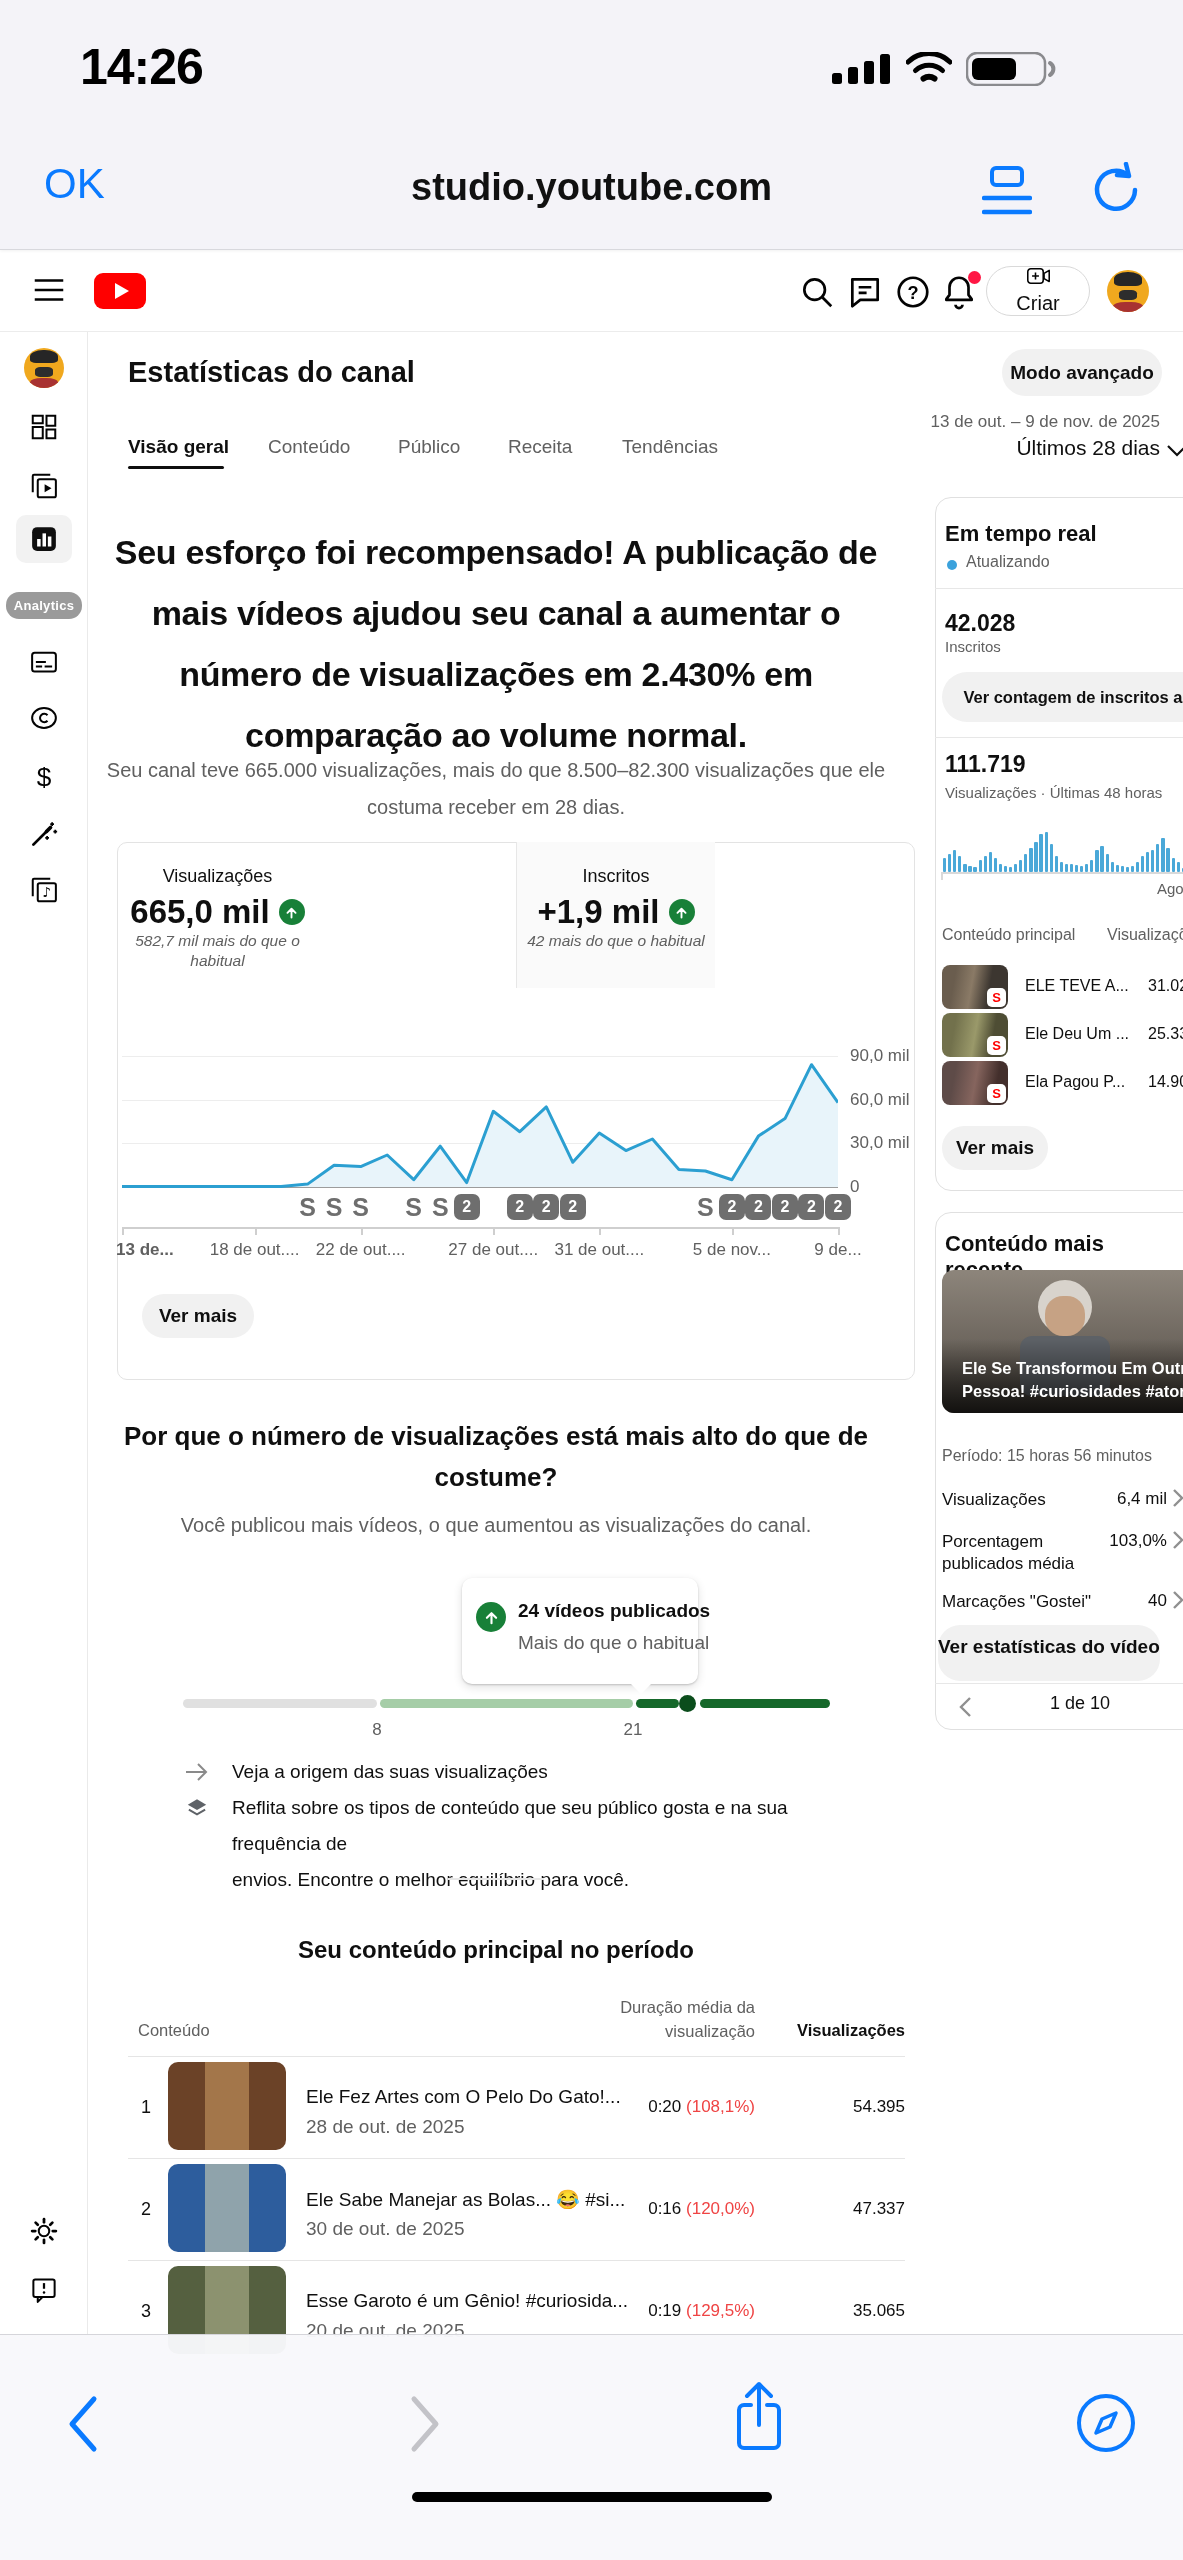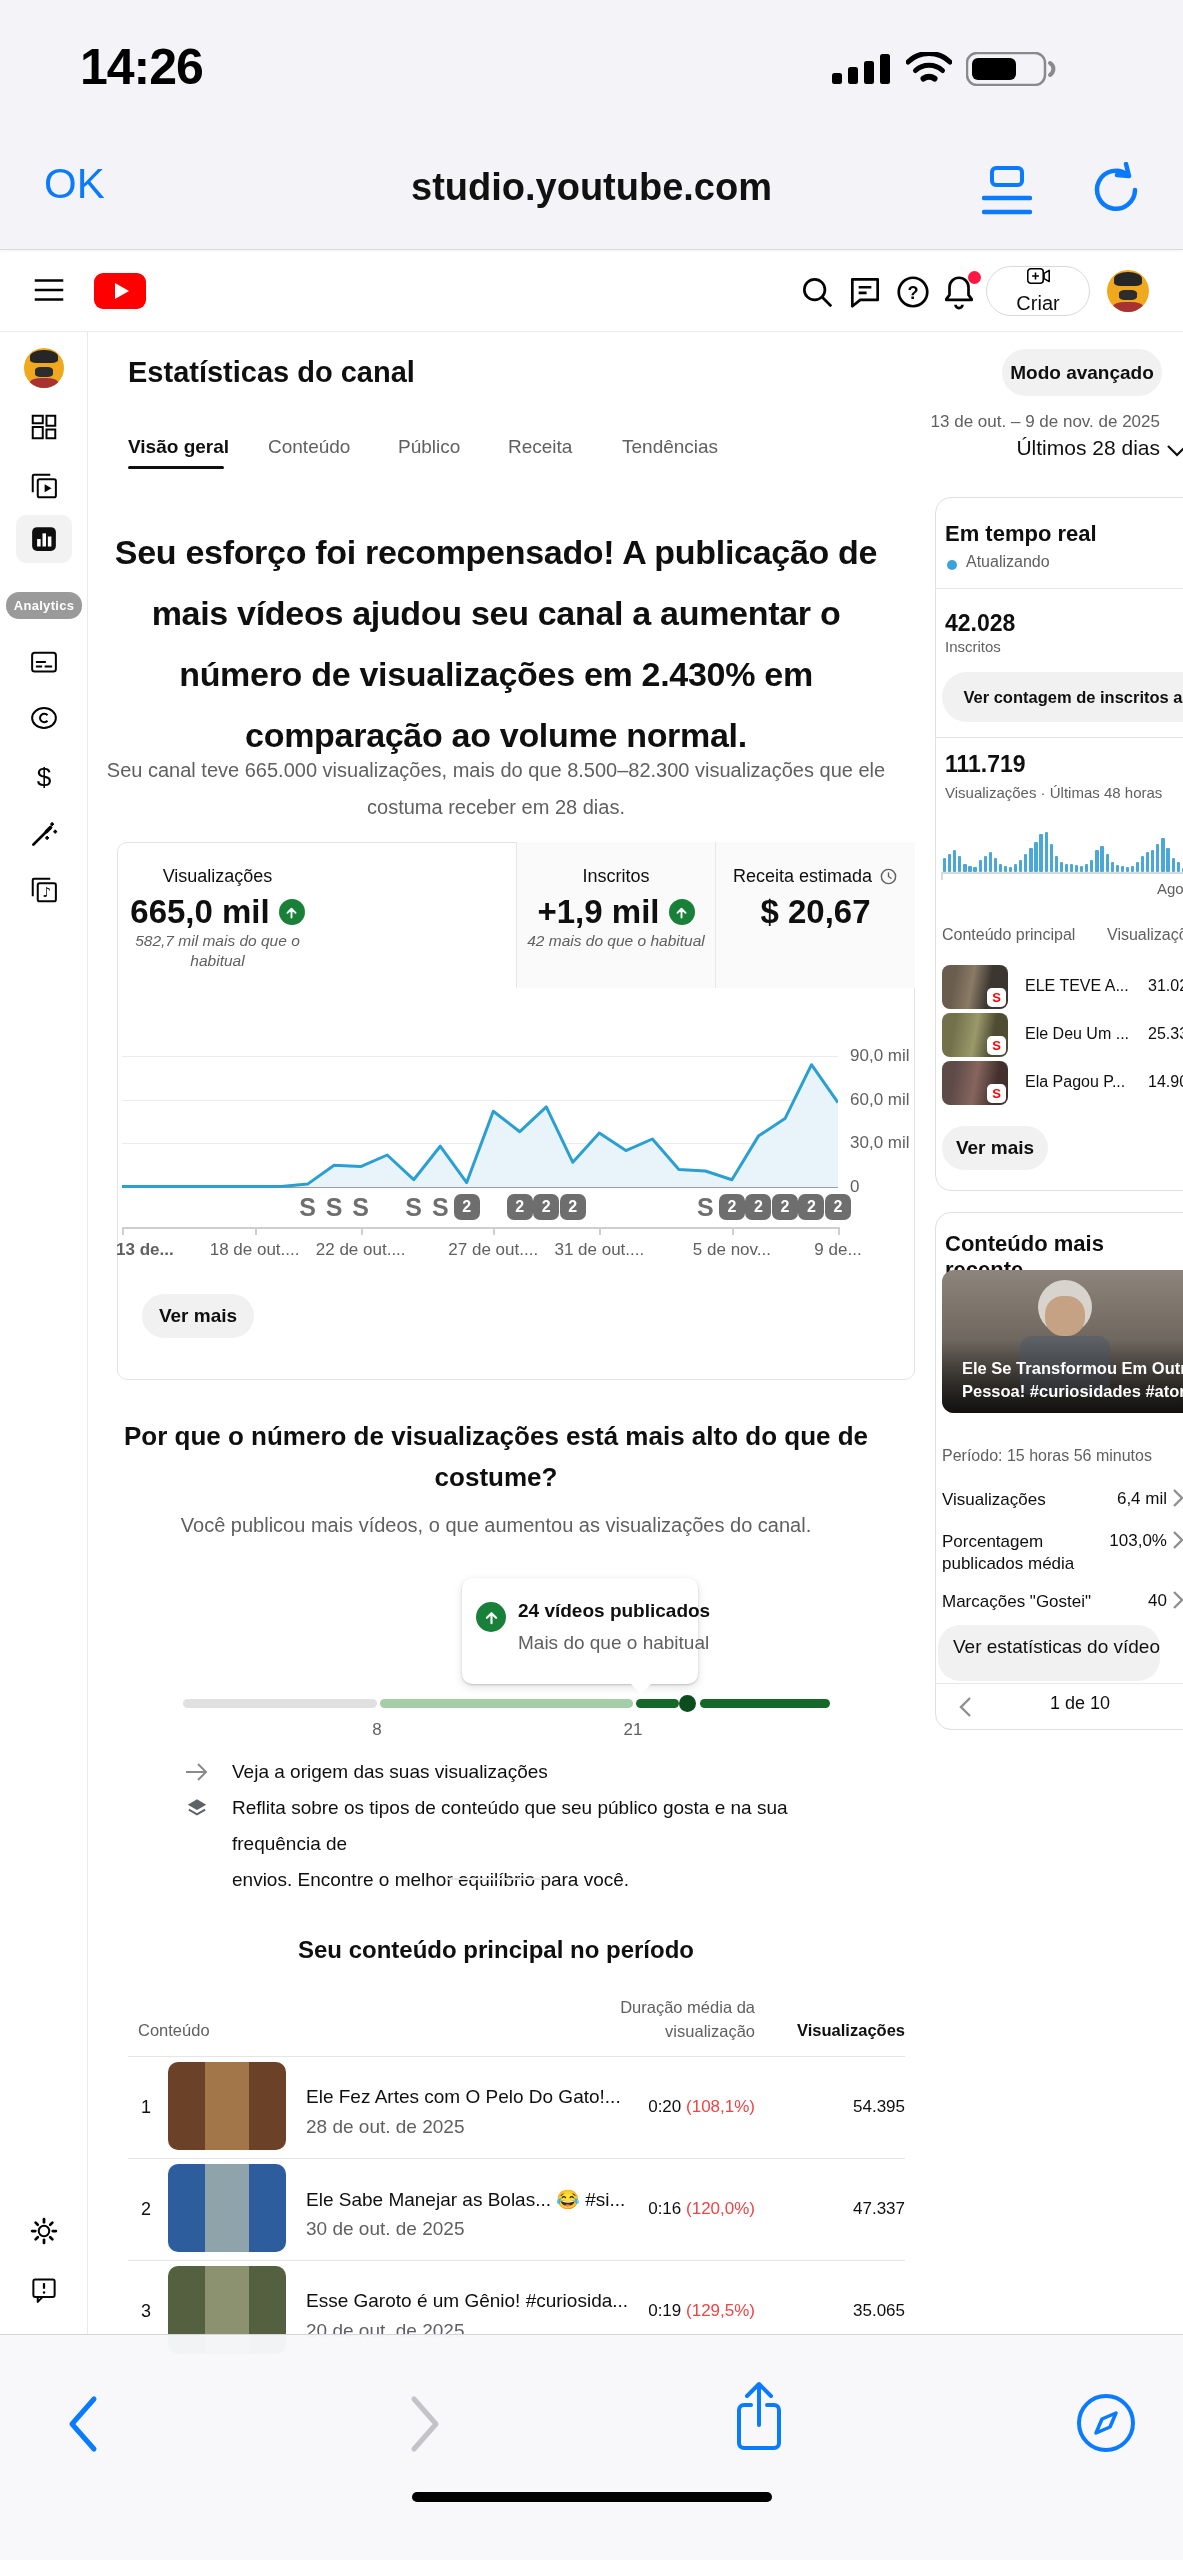--- a/index.html
+++ b/index.html
@@ -130,21 +130,21 @@
   .rc-title{position:absolute;left:945px;top:1231px;font-size:22px;font-weight:700;}
   .rc-thumb{position:absolute;left:942px;top:1270px;width:268px;height:143px;border-radius:12px;overflow:hidden;
             background:linear-gradient(180deg,#8d857b,#6b645c 55%,#413c36);}
   .rc-thumb .shade{position:absolute;left:0;bottom:0;width:100%;height:74px;background:linear-gradient(180deg,rgba(0,0,0,0),rgba(0,0,0,.72));}
   .rc-caption{position:absolute;left:20px;bottom:10px;font-size:16.5px;font-weight:700;color:#fff;line-height:23px;white-space:nowrap;}
   .rc-period{position:absolute;left:942px;top:1447px;font-size:16px;color:#606060;}
   .rc-label{position:absolute;left:942px;font-size:17px;color:#0f0f0f;line-height:22px;}
   .rc-value{position:absolute;left:1040px;width:127px;text-align:right;font-size:17px;}
   .rc-chev{position:absolute;left:1172px;}
   .rc-btn{position:absolute;left:938px;top:1625px;width:222px;height:56px;background:#f1f1f1;border-radius:22px;
-          font-size:19px;font-weight:400;text-align:right;line-height:44px;}
+          font-size:19px;font-weight:700;text-align:left;line-height:44px;}
   .rc-pagination{position:absolute;left:1020px;top:1693px;width:120px;text-align:center;font-size:18px;}
 
   
   .toolbar{position:absolute;left:0;top:2334px;width:1183px;height:226px;background:rgba(248,248,251,.97);
            border-top:1px solid #d5d5da;z-index:50;}
   .home-bar{position:absolute;left:412px;top:2492px;width:360px;height:10px;border-radius:5px;background:#000;z-index:51;}
 </style>
 </head>
 <body>
 
@@ -336,32 +336,20 @@
     <div class="stat-value">
         <span>+1,9 mil</span>
       <span class="up-circle">
         <svg width="15" height="15" viewBox="0 0 24 24">
             <path d="M12 20V6M5.5 12.5 12 6l6.5 6.5" stroke="#fff" stroke-width="3" fill="none" stroke-linecap="round" stroke-linejoin="round"></path>
           </svg>
       </span>
       </div>
     <div class="stat-note">
       <div>42 mais do que o habitual</div>
-      </div>
-  </div>
-  <div class="stat-cell gray" style="left:715px;width:200px">
-    <div class="stat-label">
-        <span>Receita estimada</span>
-      <svg width="19" height="19" viewBox="0 0 24 24">
-        <circle cx="12" cy="12" r="9" stroke="#606060" stroke-width="1.8" fill="none"></circle>
-        <path d="M12 7.5V12l3.2 2.2" stroke="#606060" stroke-width="1.8" fill="none" stroke-linecap="round"></path>
-      </svg>
-      </div>
-    <div class="stat-value">
-        <span>$ 20,67</span>
       </div>
   </div>
 
   <div class="gridline" style="top:1056px"></div>
   <div class="gridline" style="top:1100px"></div>
   <div class="gridline" style="top:1143px"></div>
   <div class="baseline"></div>
   <svg id="views-svg" width="716" height="150" viewBox="0 0 716 150">
       <path d="M0.0,146.6L26.5,146.6L53.0,146.6L79.6,146.6L106.1,146.6L132.6,146.6L159.1,146.4L185.6,144.1L212.1,125.2L238.7,126.6L265.2,115.0L291.7,139.7L318.2,106.2L344.7,142.6L371.3,71.3L397.8,91.7L424.3,66.9L450.8,122.3L477.3,93.1L503.9,110.6L530.4,99.0L556.9,129.5L583.4,131.0L609.9,139.7L636.4,96.1L663.0,78.6L689.5,24.7L716.0,62.6L716,147L0,147Z" fill="#e8f4fa"></path>
       <path d="M0.0,146.6L26.5,146.6L53.0,146.6L79.6,146.6L106.1,146.6L132.6,146.6L159.1,146.4L185.6,144.1L212.1,125.2L238.7,126.6L265.2,115.0L291.7,139.7L318.2,106.2L344.7,142.6L371.3,71.3L397.8,91.7L424.3,66.9L450.8,122.3L477.3,93.1L503.9,110.6L530.4,99.0L556.9,129.5L583.4,131.0L609.9,139.7L636.4,96.1L663.0,78.6L689.5,24.7L716.0,62.6" fill="none" stroke="#2b9fd1" stroke-width="3" stroke-linejoin="round"></path>

